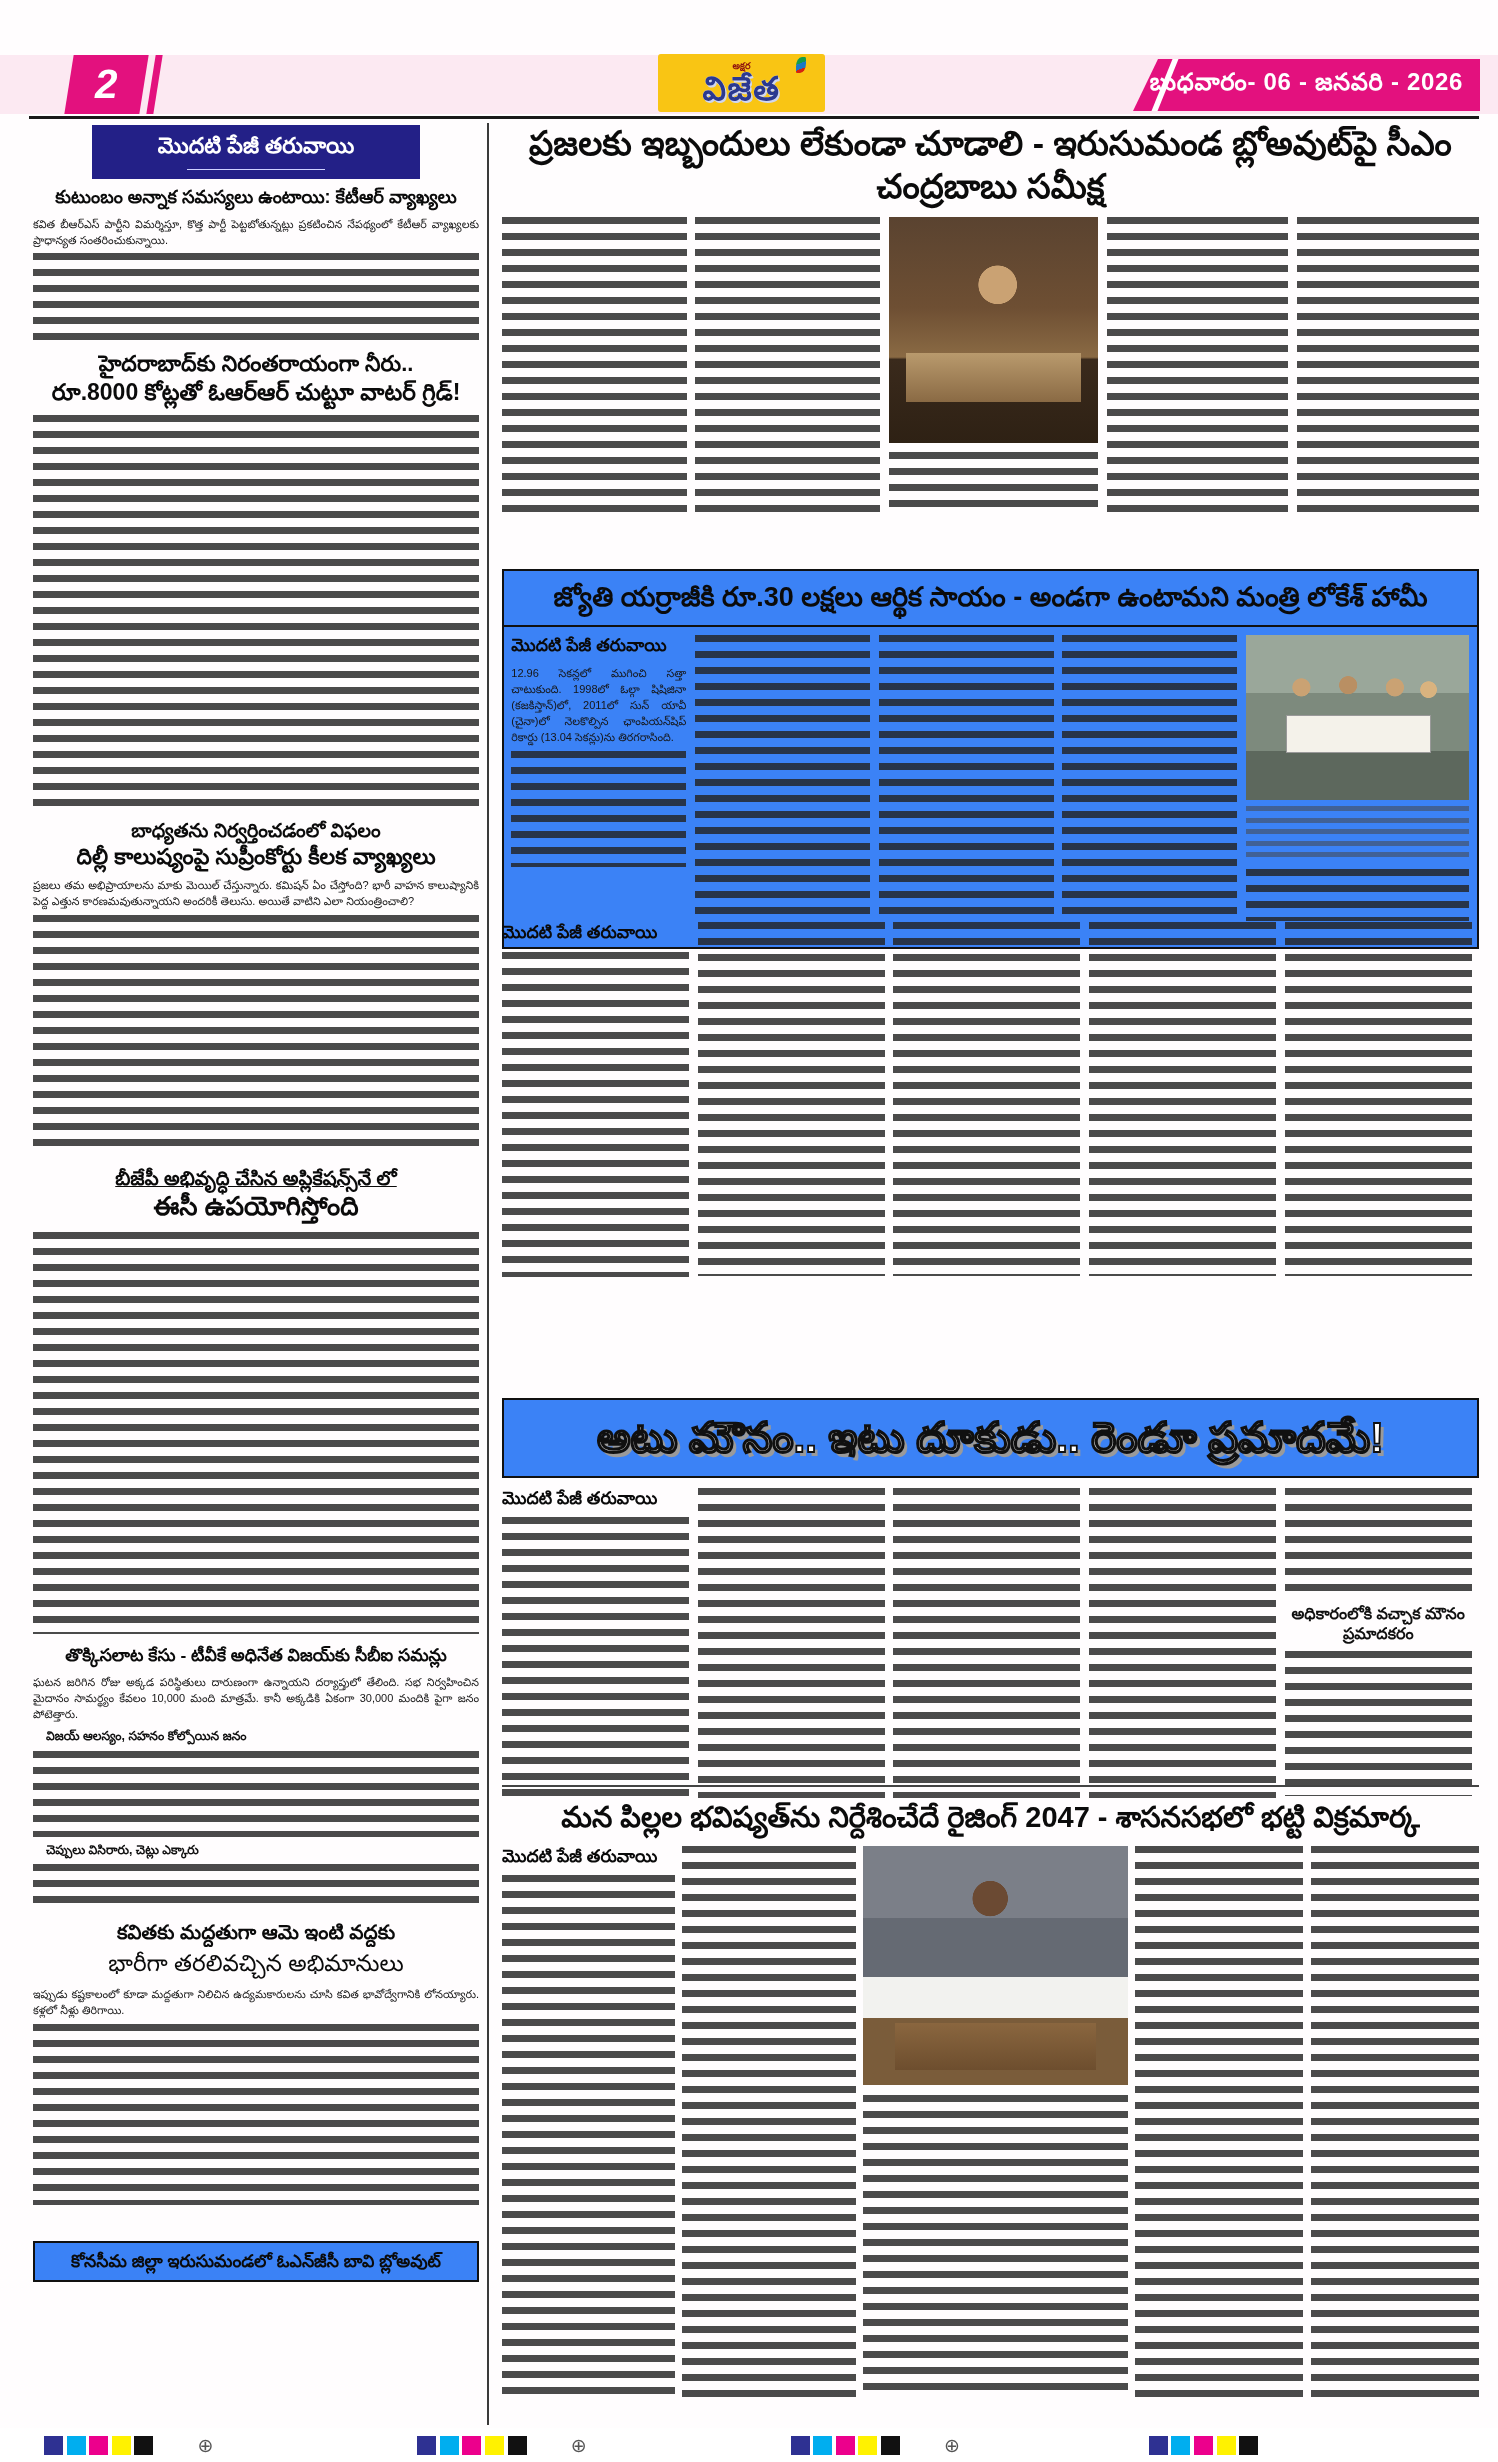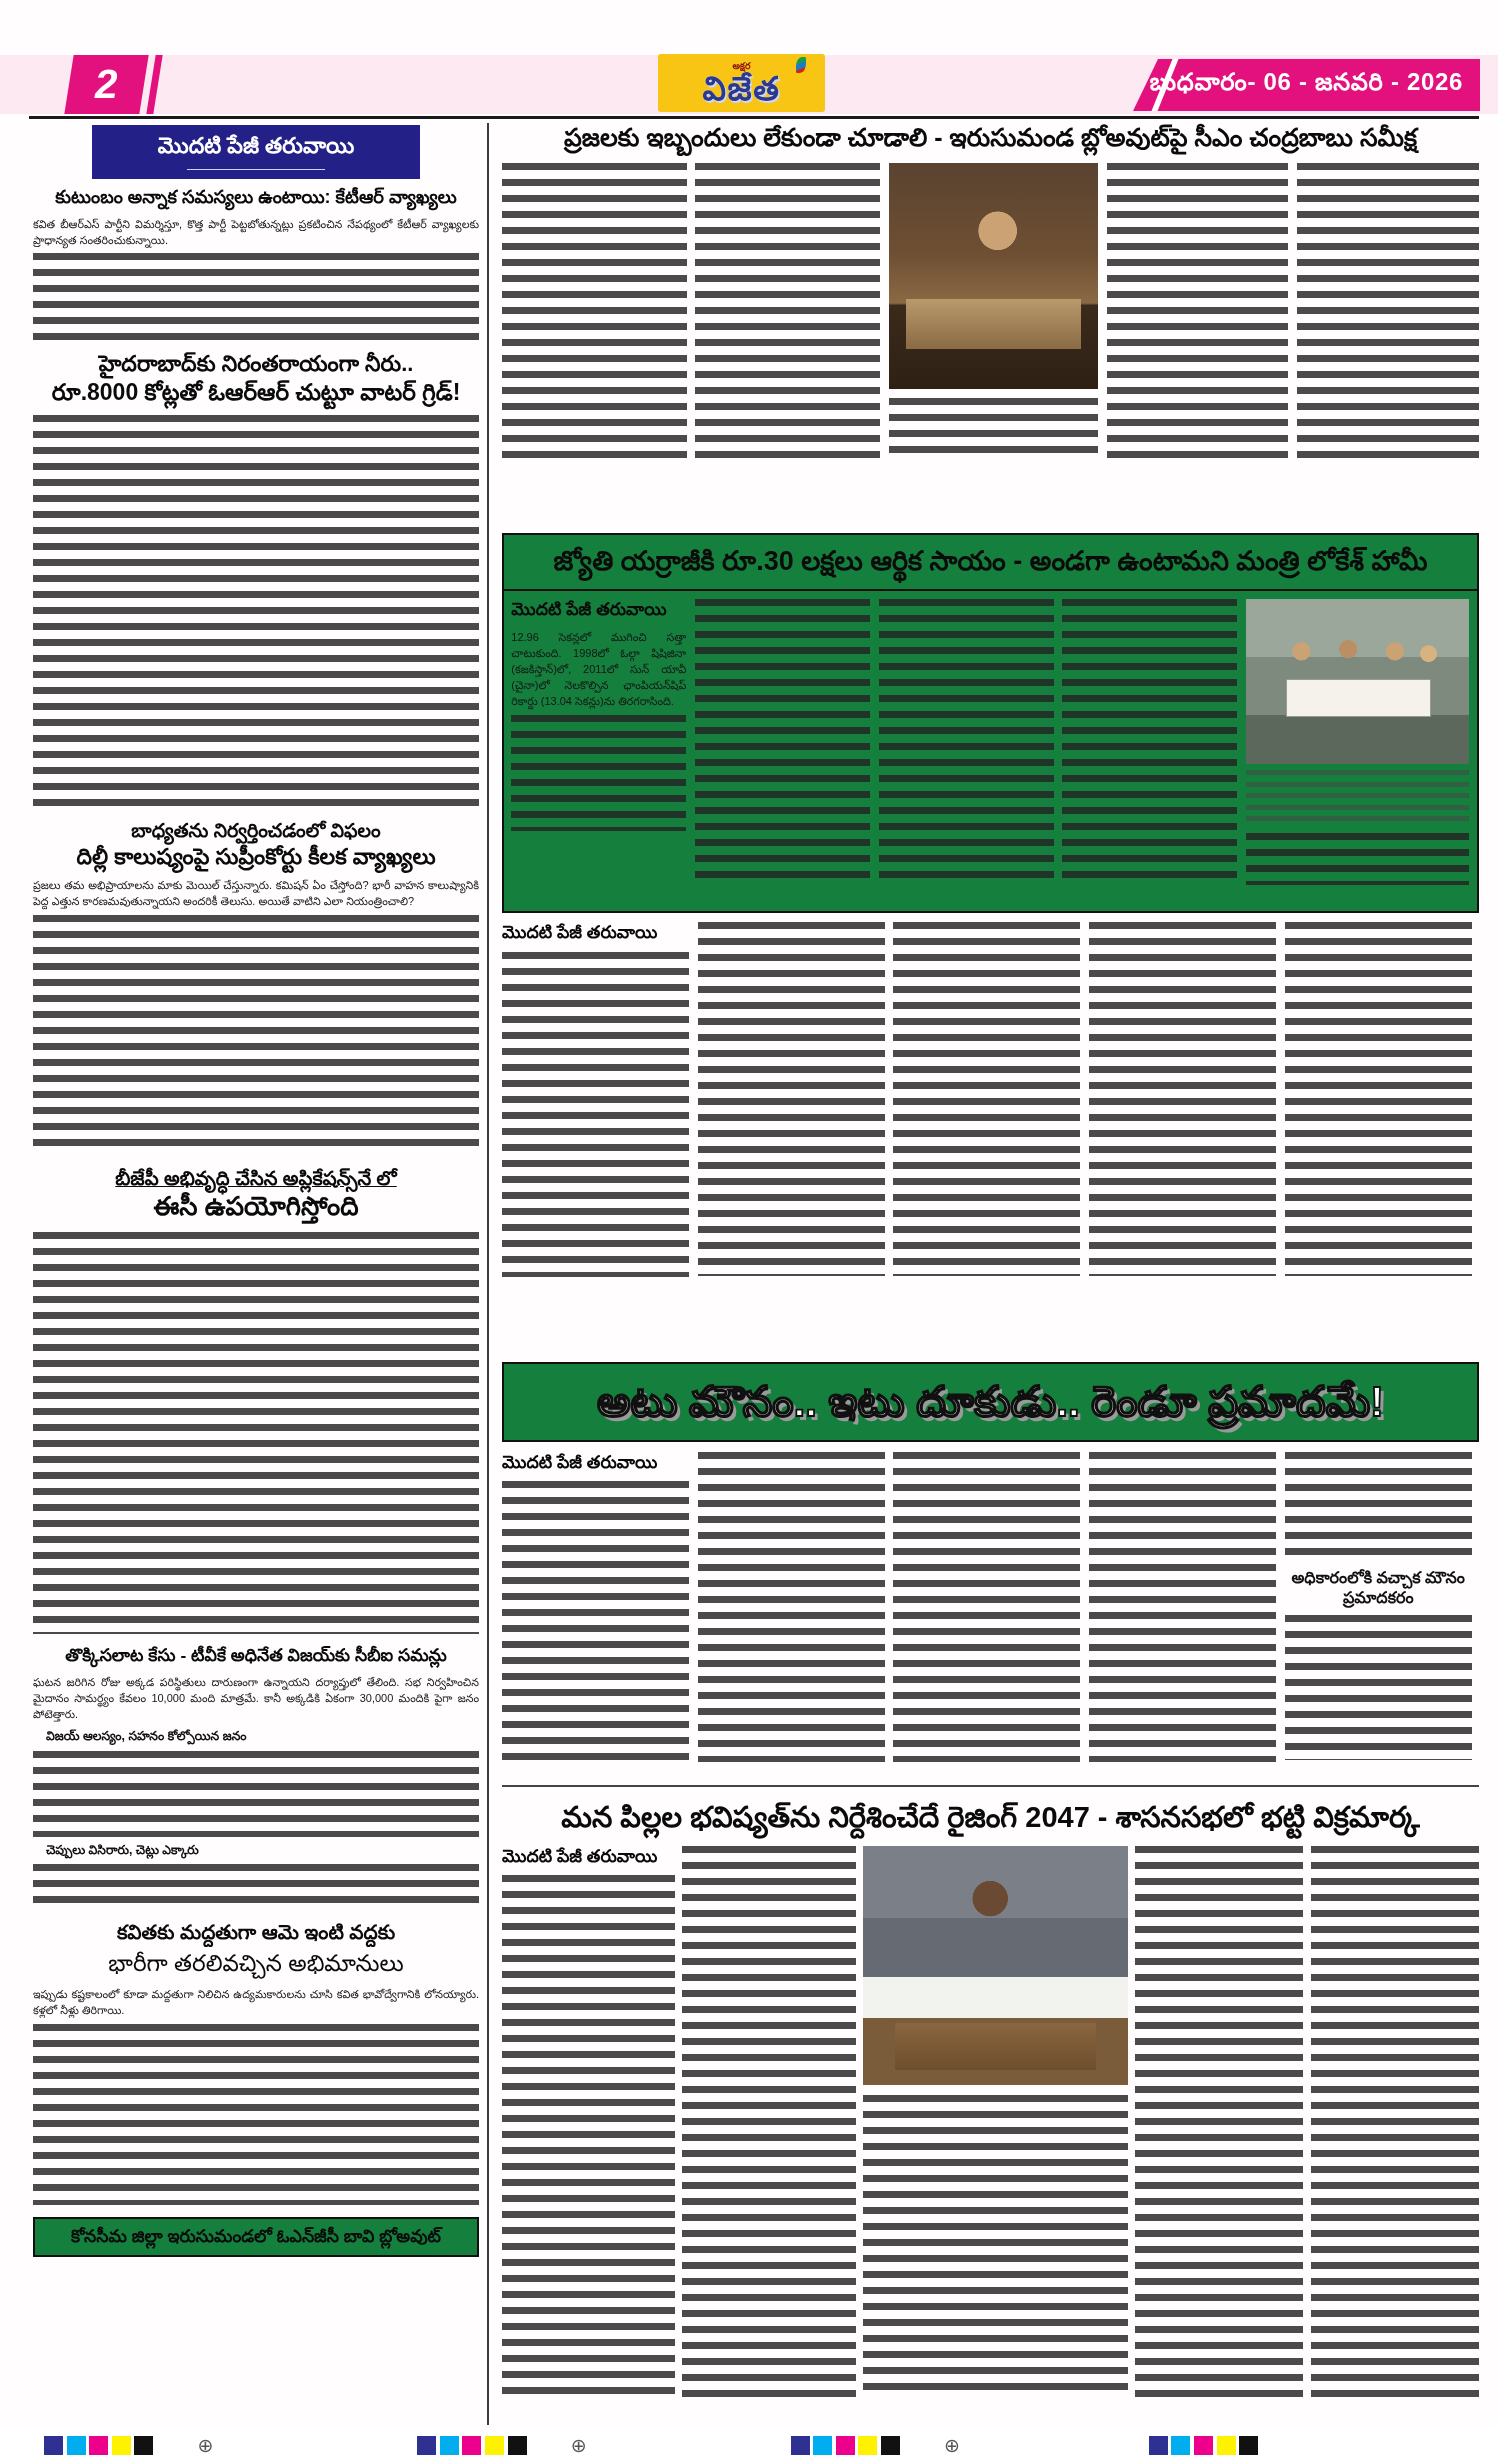--- a/index.html
+++ b/index.html
@@ -28,21 +28,21 @@
   
   .hl{font-weight:800;text-align:center;color:#0b0b0b;line-height:1.25;}
   .gk{background:repeating-linear-gradient(to bottom,rgba(35,35,35,.82) 0 7.3px,transparent 7.3px 16px);}
   .gk.light{background:repeating-linear-gradient(to bottom,rgba(70,70,70,.55) 0 5px,transparent 5px 11.6px);}
   .excerpt{font-size:11px;line-height:16px;text-align:justify;color:#151515;margin:0;}
   .subhead{font-weight:bold;font-size:12.3px;color:#111;}
   .contlabel{font-weight:800;font-size:17.4px;color:#0a0a0a;}
   .row{display:flex;gap:8.7px;}
   .navybox{background:#232087;color:#fff;display:flex;flex-direction:column;align-items:center;justify-content:center;}
   .navybox .underline{width:138px;height:0.7px;background:#cfd2ff;margin-top:4.4px;}
-  .boxed{border:2.2px solid #111;background:#15803d;}
+  .boxed{border:2.2px solid #111;background:#3b82f6;margin-top:36px;}
 
   
   .photo{position:relative;background:#777;}
   .photo-cm{background:
       radial-gradient(circle at 52% 30%,#caa273 0 19px,transparent 19.6px),
       linear-gradient(180deg,#5a4330 0%,#6e4f33 40%,#8a6a44 62%,#3a2a1c 63%,#2e2114 100%);}
   .photo-cm:after{content:"";position:absolute;left:8%;bottom:18%;width:84%;height:22%;background:linear-gradient(#b99a6d,#8a6a44);}
   .photo-cheque{background:
       linear-gradient(180deg,#9aa79a 0 35%,#7d8a7d 35% 70%,#5d685d 70%);}
   .photo-cheque:after{content:"";position:absolute;left:18%;top:48%;width:64%;height:22%;background:#f4f2ea;border:0.7px solid #999;}
@@ -120,21 +120,21 @@
 
     <div class="hl" style="font-size:20px;">కవితకు మద్దతుగా ఆమె ఇంటి వద్దకు</div>
     <div class="hl" style="font-size:23px;font-weight:400;margin:4.4px 0 8.7px 0;">భారీగా తరలివచ్చిన అభిమానులు</div>
     <p class="excerpt">ఇప్పుడు కష్టకాలంలో కూడా మద్దతుగా నిలిచిన ఉద్యమకారులను చూసి కవిత భావోద్వేగానికి లోనయ్యారు. కళ్లలో నీళ్లు తిరిగాయి.</p>
     <div class="gk" style="height:181px;margin:5.8px 0 11.6px 0;"></div>
 
     <div class="boxed hl" style="font-size:17.4px;padding:7.3px 4.4px;">కోనసీమ జిల్లా ఇరుసుమండలో ఓఎన్‌జీసీ బావి బ్లోఅవుట్</div>
   </div>
 
   <div style="position:absolute;left:502px;top:122px;width:977px;">
-    <div class="hl" style="font-size:25px;margin-bottom:10px;">ప్రజలకు ఇబ్బందులు లేకుండా చూడాలి - ఇరుసుమండ బ్లోఅవుట్‌పై సీఎం చంద్రబాబు సమీక్ష</div>
+    <div class="hl" style="font-size:34px;margin-bottom:10px;">ప్రజలకు ఇబ్బందులు లేకుండా చూడాలి - ఇరుసుమండ బ్లోఅవుట్‌పై సీఎం చంద్రబాబు సమీక్ష</div>
     <div class="row">
       <div style="width:186px;">
           <div class="gk" style="height:296px;"></div>
         </div>
       <div style="width:186px;">
           <div class="gk" style="height:296px;"></div>
         </div>
       <div style="width:209px;">
         <div class="photo photo-cm" style="width:209px;height:226px;"></div>
         <div class="gk" style="height:61px;margin-top:8.7px;"></div>

